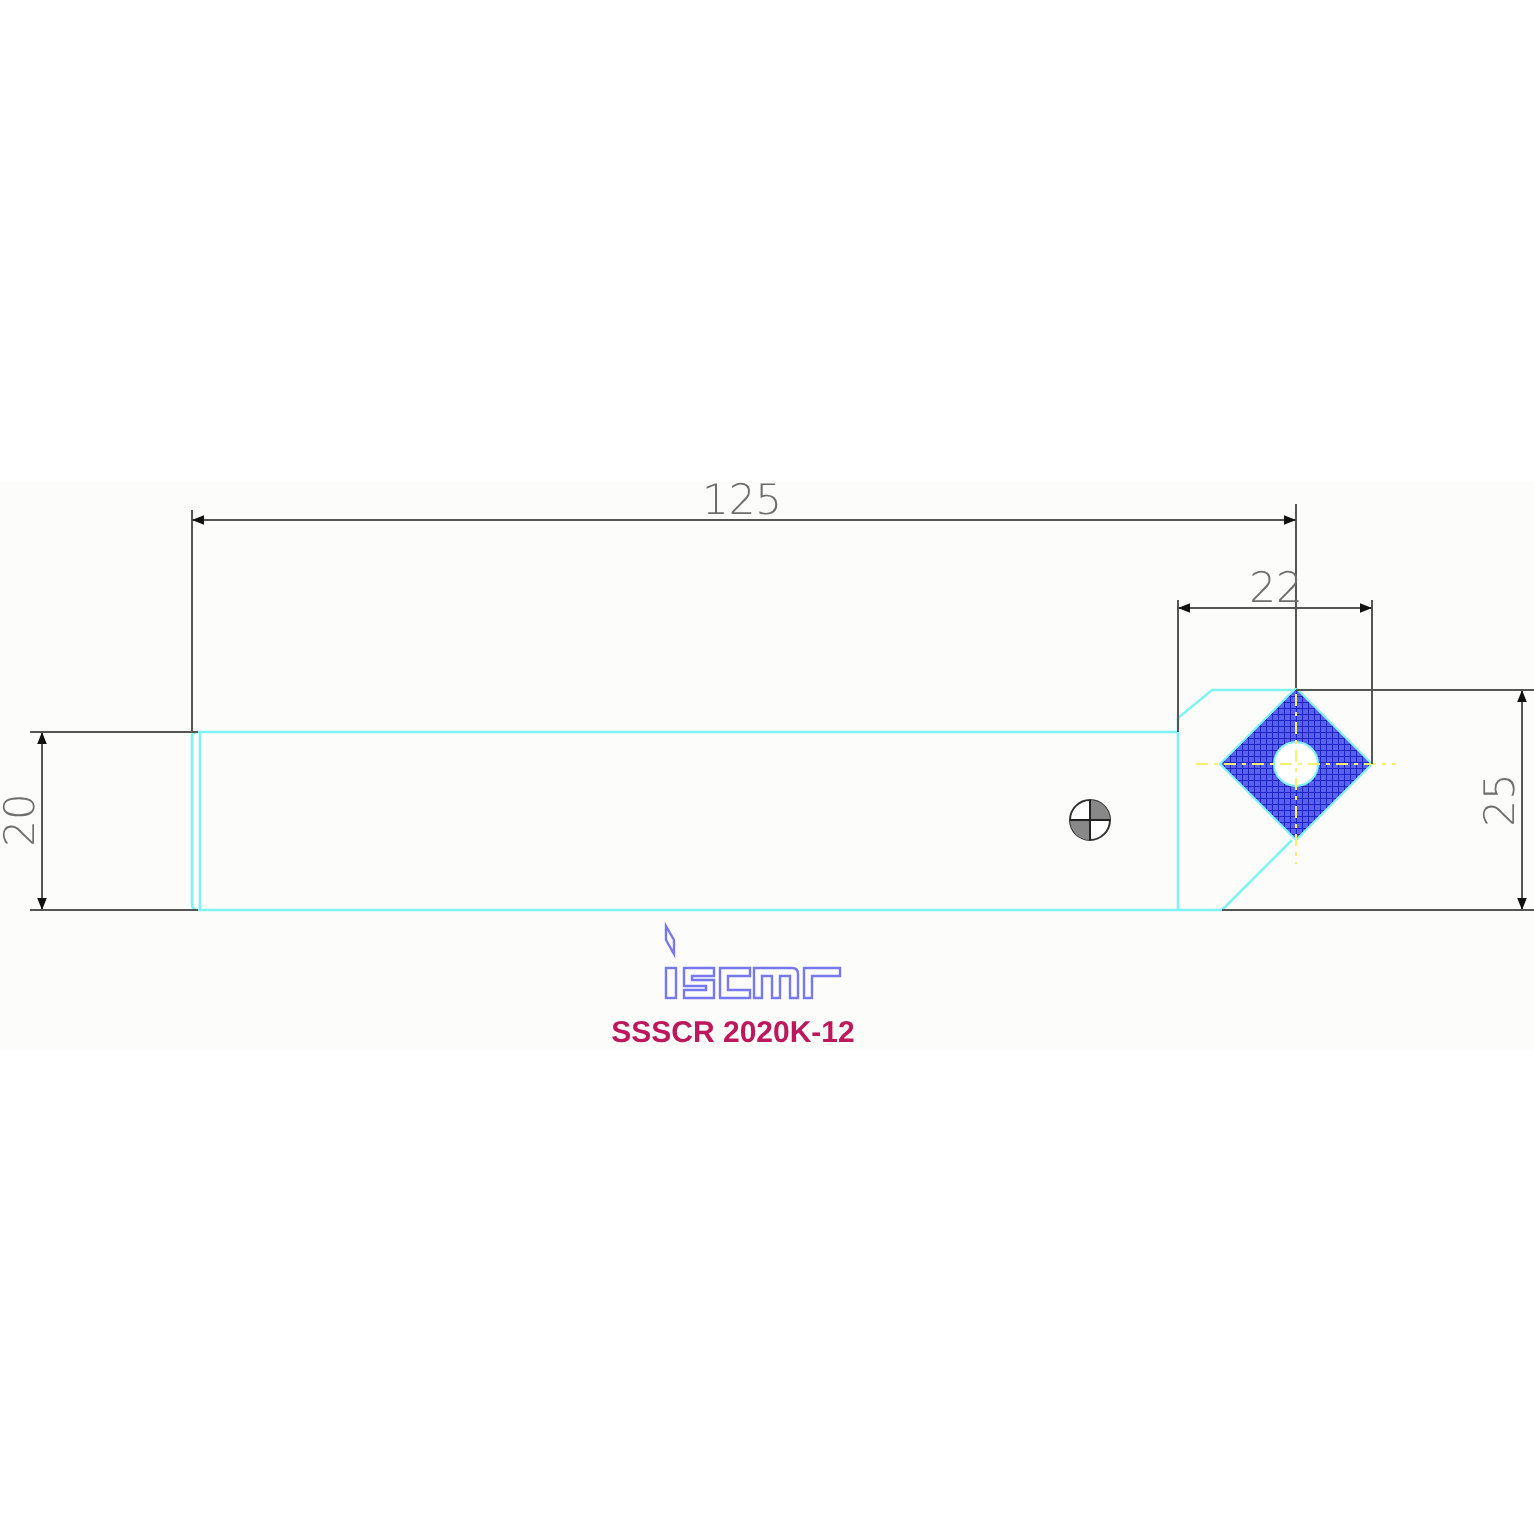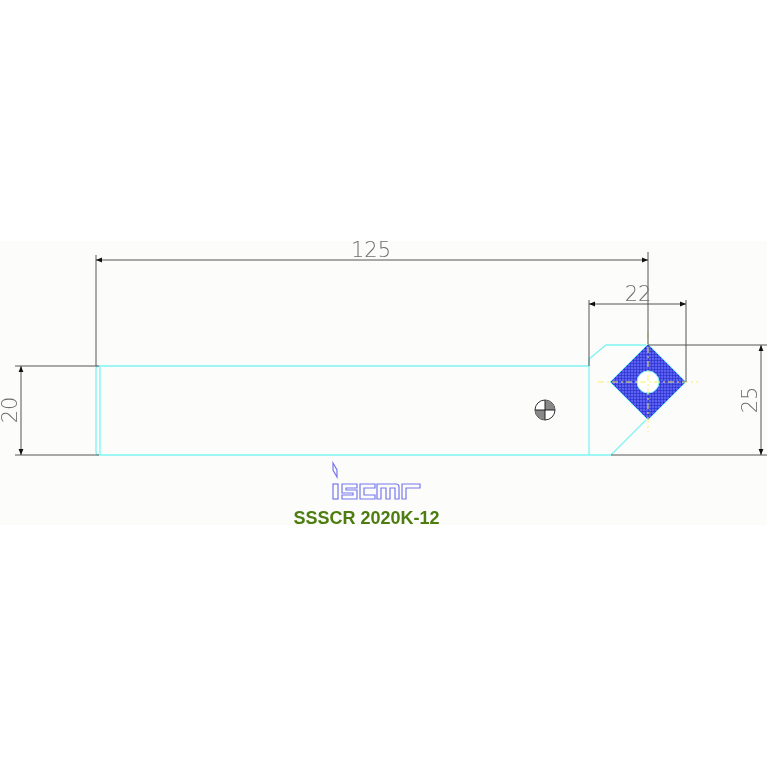--- a/index.html
+++ b/index.html
@@ -1,20 +1,20 @@
 <!DOCTYPE html>
 <html><head>
   <meta charset="utf-8">
   <style>
     html, body { margin: 0; padding: 0; background: #ffffff; }
     body { width: 767px; height: 767px; position: relative; overflow: hidden; font-family: "Liberation Sans", sans-serif; }
     .band { position: absolute; left: 0; top: 241px; width: 767px; height: 284px; background: #fcfdfb; }
     svg.drawing { position: absolute; left: 0; top: 0; }
     .dim-text { font-family: "DejaVu Sans", sans-serif; font-weight: 200; fill: #6e6e6e; font-size: 21px; }
-    .part-code { position: absolute; left: 0; width: 767px; top: 508px; text-align: center; color: #4d7c0f; font-weight: bold; font-size: 18px; font-family: "Liberation Sans", sans-serif; }
+    .part-code { position: absolute; left: 0; width: 767px; top: 508px; text-align: center; color: #be185d; font-weight: bold; font-size: 15px; font-family: "Liberation Sans", sans-serif; }
     .part-code span { position: relative; left: -17px; }
   </style>
 </head>
 <body>
 
 <div class="band"></div>
 
 <svg class="drawing" width="767" height="767" viewBox="0 0 767 767">
   <defs>
     <marker id="arr" viewBox="0 0 10 10" refX="10" refY="5" markerWidth="14" markerHeight="6" orient="auto-start-reverse" markerUnits="userSpaceOnUse">

